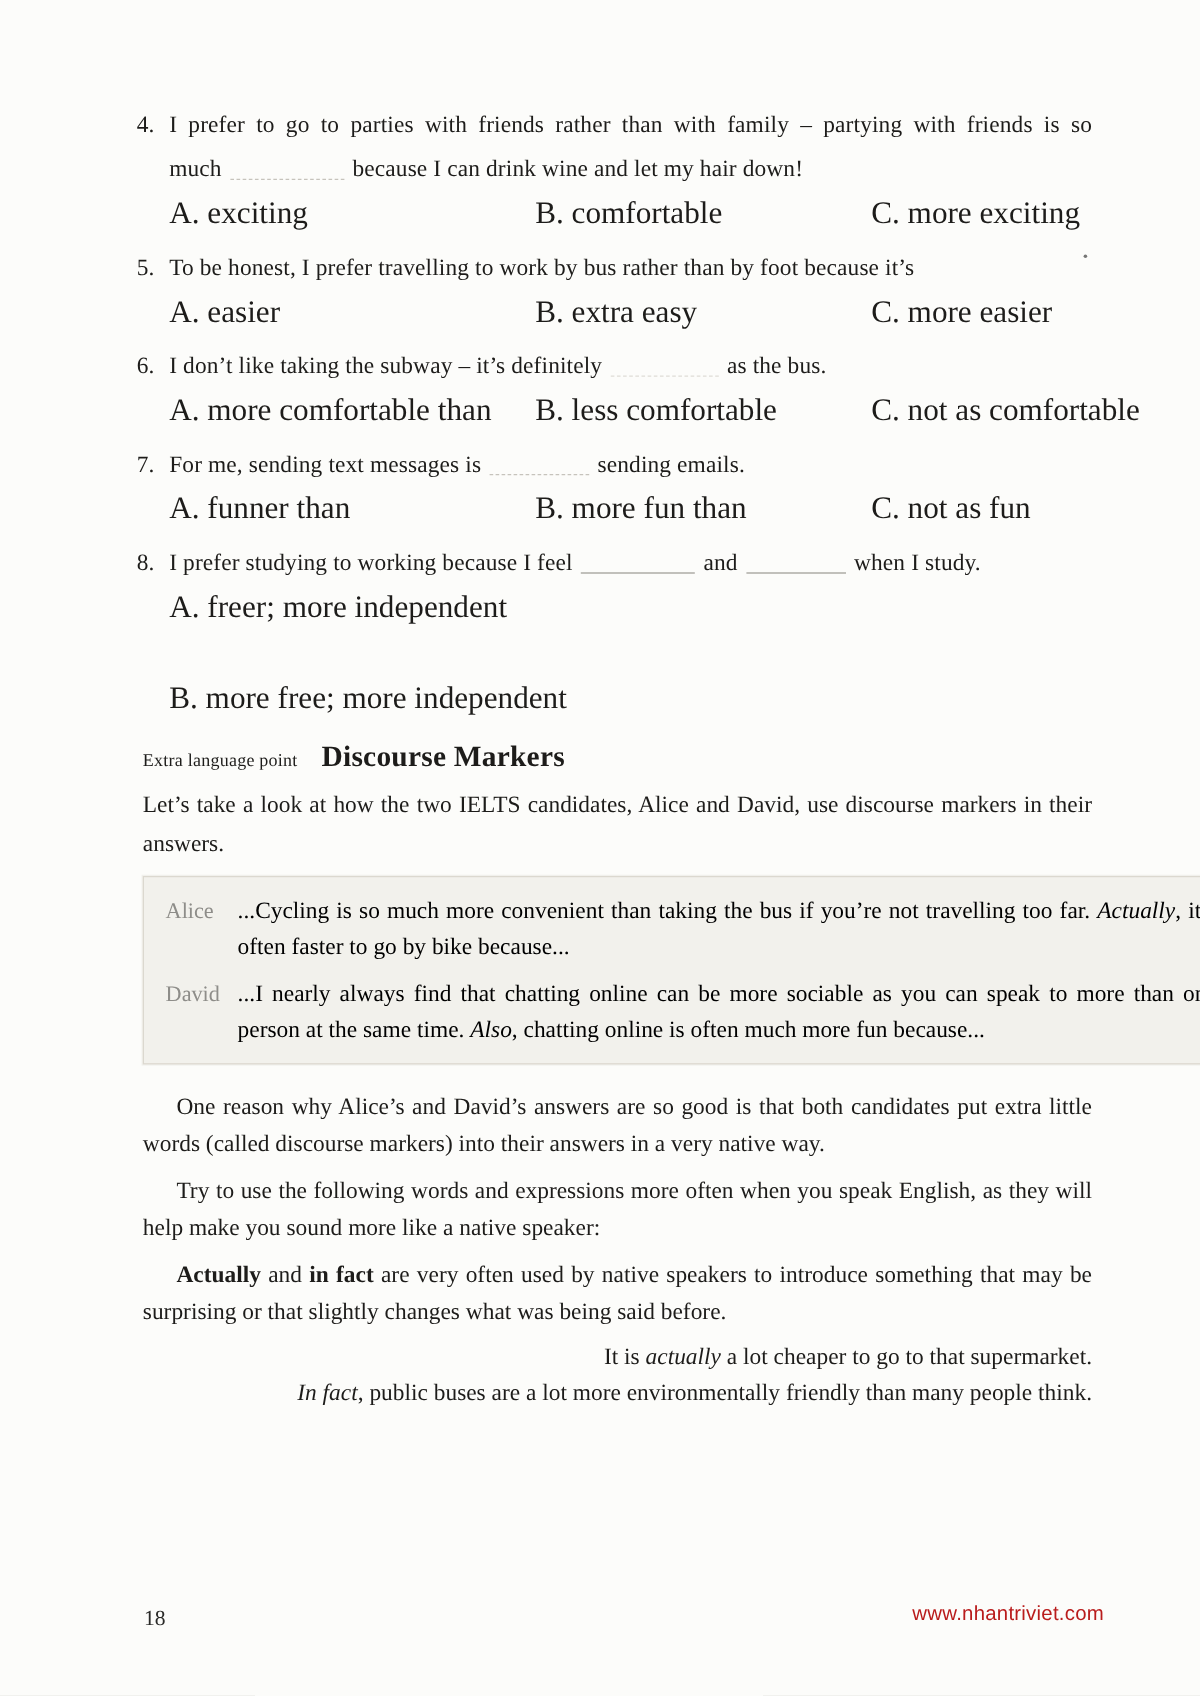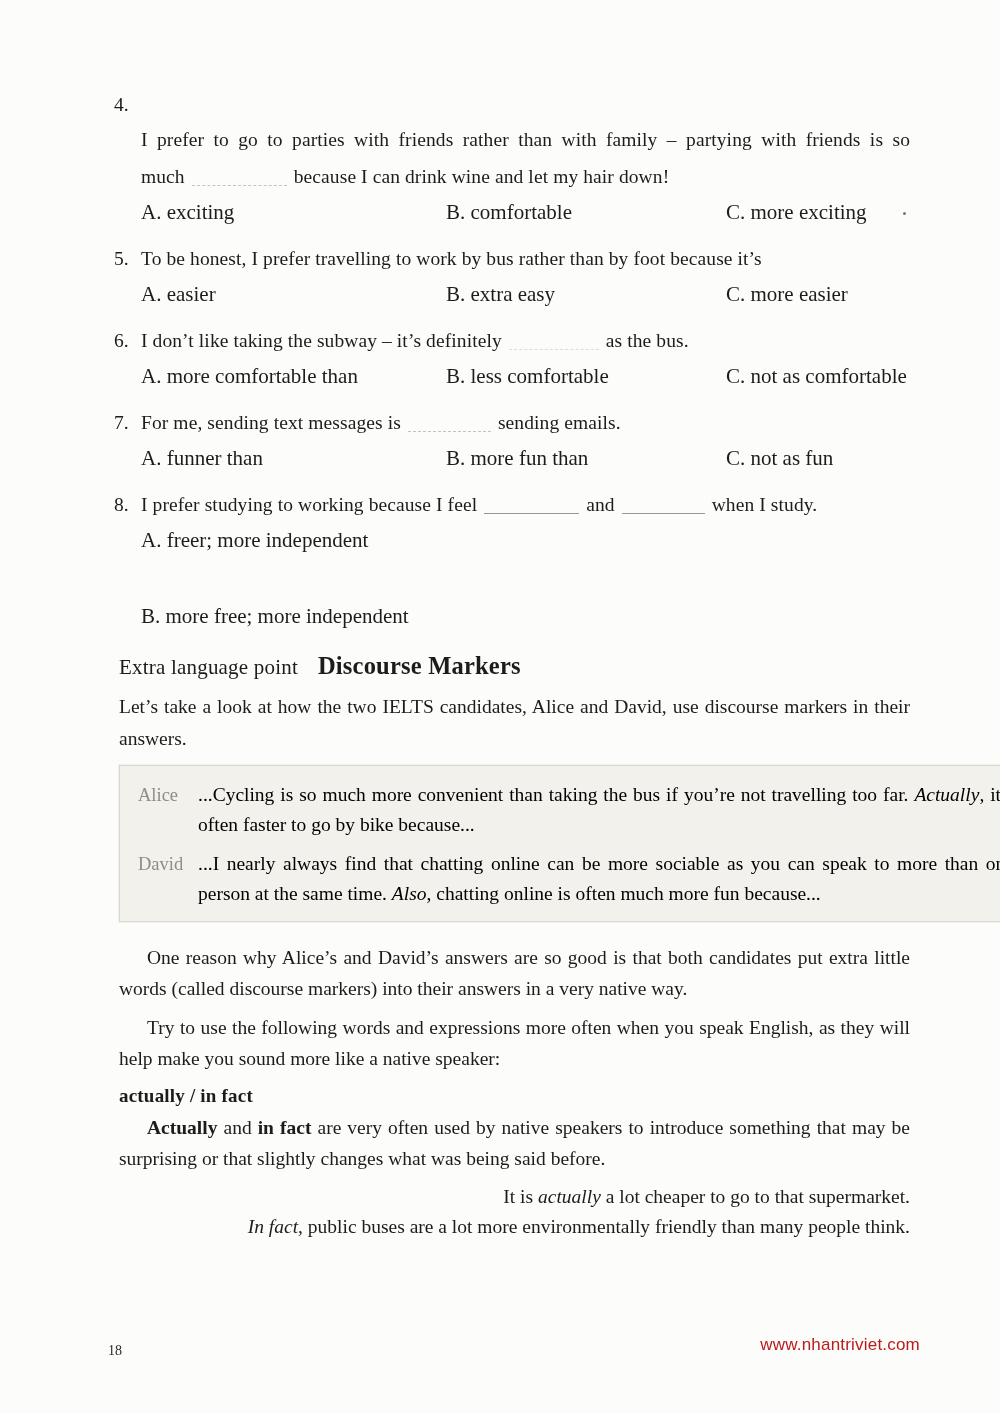--- a/index.html
+++ b/index.html
@@ -11,37 +11,37 @@
     color:#1d1c1a;
     padding:86px 90px 0 114px;
     overflow:hidden;
   }
 
   
   .question { display:flex; margin-bottom:12px; }
   .qnum { width:27px; flex:none; font-size:19.5px; line-height:37px; }
   .qbody { flex:1 1 auto; min-width:0; }
   .qline { font-size:19.5px; line-height:37px; letter-spacing:0.1px; }
-  .qjustify { text-align:justify; text-align-last:justify;margin-top:35px; }
+  .qjustify { text-align:justify; text-align-last:justify; }
   .blank {
     display:inline-block; height:15px; vertical-align:-3px;
     border-bottom:1.5px dashed #c6c3bc; margin:0 7px;
   }
   .blank.solid { border-bottom:1.3px solid #9b9892; }
   .blank.faint { border-bottom-color:#dedcd6; }
   .w95 { width:95px; } .w90 { width:90px; } .w85 { width:83px; }
   .opts { display:grid; grid-template-columns:305px 280px 1fr; margin-top:2px; }
-  .opt { font-size:21px; line-height:31px; white-space:nowrap; }
+  .opt { font-size:26px; line-height:31px; white-space:nowrap; }
   .opts-col { display:flex; flex-direction:column; margin-top:3px;gap:46px; }
   .opts-col .opt { line-height:29.5px; }
   .speck { position:absolute; left:903px; top:212px; width:3px; height:3px; border-radius:50%; background:#4a4a48; opacity:.75; }
 
   
   .extra-heading { margin:21px 0 11px 5px; display:flex; align-items:baseline; }
-  .kicker { font-size:21px; letter-spacing:0.2px; }
+  .kicker { font-size:15px; letter-spacing:0.2px; }
   .ehtitle { font-size:24.5px; font-weight:bold; margin-left:20px; letter-spacing:0.2px; }
   .intro { font-size:19.5px; line-height:32px; margin:0 0 10px 5px; text-align:justify; }
 
   .dialogue-box {
     width:916px; margin:0 0 20px 5px;
     background:#f2f1ec;
     border:1px solid #dbd8cf;
     box-shadow:0 0 0 1px rgba(220,218,210,0.35);
     padding:14px 20px 12px 0;
   }
@@ -49,21 +49,21 @@
   .dline:last-child { margin-bottom:0; }
   .speaker { width:78px; flex:none; padding-left:18px; color:#8e8d89; font-size:18.5px; line-height:30px; }
   .dtext { flex:1 1 auto; font-size:19.5px; line-height:30px; text-align:justify; color:#000000; }
 
   .para { font-size:19.5px; line-height:31px; text-align:justify; margin:0 0 8px 5px; }
   .indent { text-indent:28px; }
   .subhead { font-size:19px; font-weight:bold; margin:11px 0 5px 5px; letter-spacing:0.2px; }
   .example { font-size:19.5px; line-height:30px; margin:0 0 0 33px;text-align:right; }
 
   
-  .footer-left { position:absolute; left:108px; bottom:54px; font-size:14px; color:#2a2a28; }
+  .footer-left { position:absolute; left:120px; bottom:54px; font-size:18px; color:#2a2a28; }
   .footer-right {
     position:absolute; right:80px; bottom:58px;
     font-family:"Liberation Sans","DejaVu Sans",sans-serif;
     font-size:17px; color:#b91c1c; letter-spacing:0.2px;
   }
 </style>
 </head>
 <body>
 
 <div class="page">
@@ -142,21 +142,20 @@
     </div>
     <div class="dline">
       <div class="speaker">David</div>
       <div class="dtext"><span>...I nearly always find that chatting online can be more sociable as you can speak to more than one person at the same time. </span><i>Also</i><span>, chatting online is often much more fun because...</span></div>
     </div>
   </div>
 
   <p class="para indent">One reason why Alice’s and David’s answers are so good is that both candidates put extra little words (called discourse markers) into their answers in a very native way.</p>
   <p class="para indent">Try to use the following words and expressions more often when you speak English, as they will help make you sound more like a native speaker:</p>
 
-  <div class="subhead">actually / in fact</div>
 
   <p class="para indent"><b>Actually</b><span> and </span><b>in fact</b><span> are very often used by native speakers to introduce something that may be surprising or that slightly changes what was being said before.</span></p>
 
   <p class="example"><span>It is </span><i>actually</i><span> a lot cheaper to go to that supermarket.</span></p>
 
   <p class="example"><i>In fact</i><span>, public buses are a lot more environmentally friendly than many people think.</span></p>
 
   <span class="speck"></span>
 
   <div class="footer-left">18</div>

